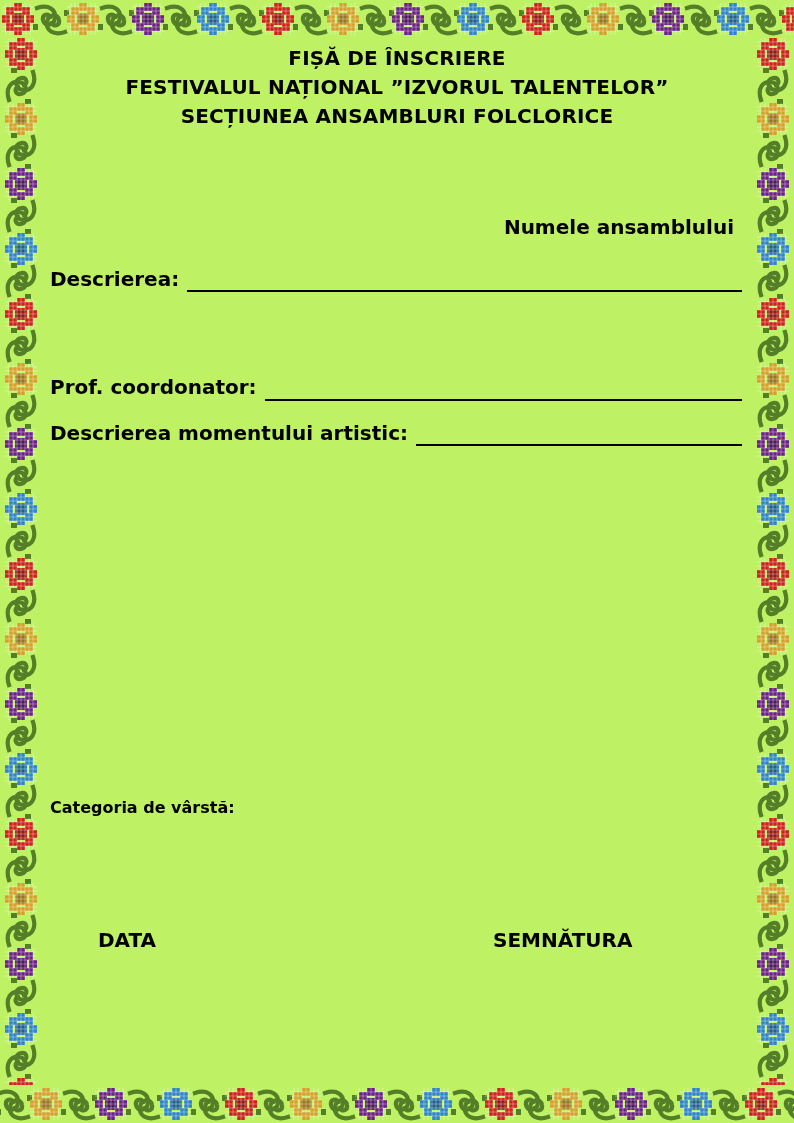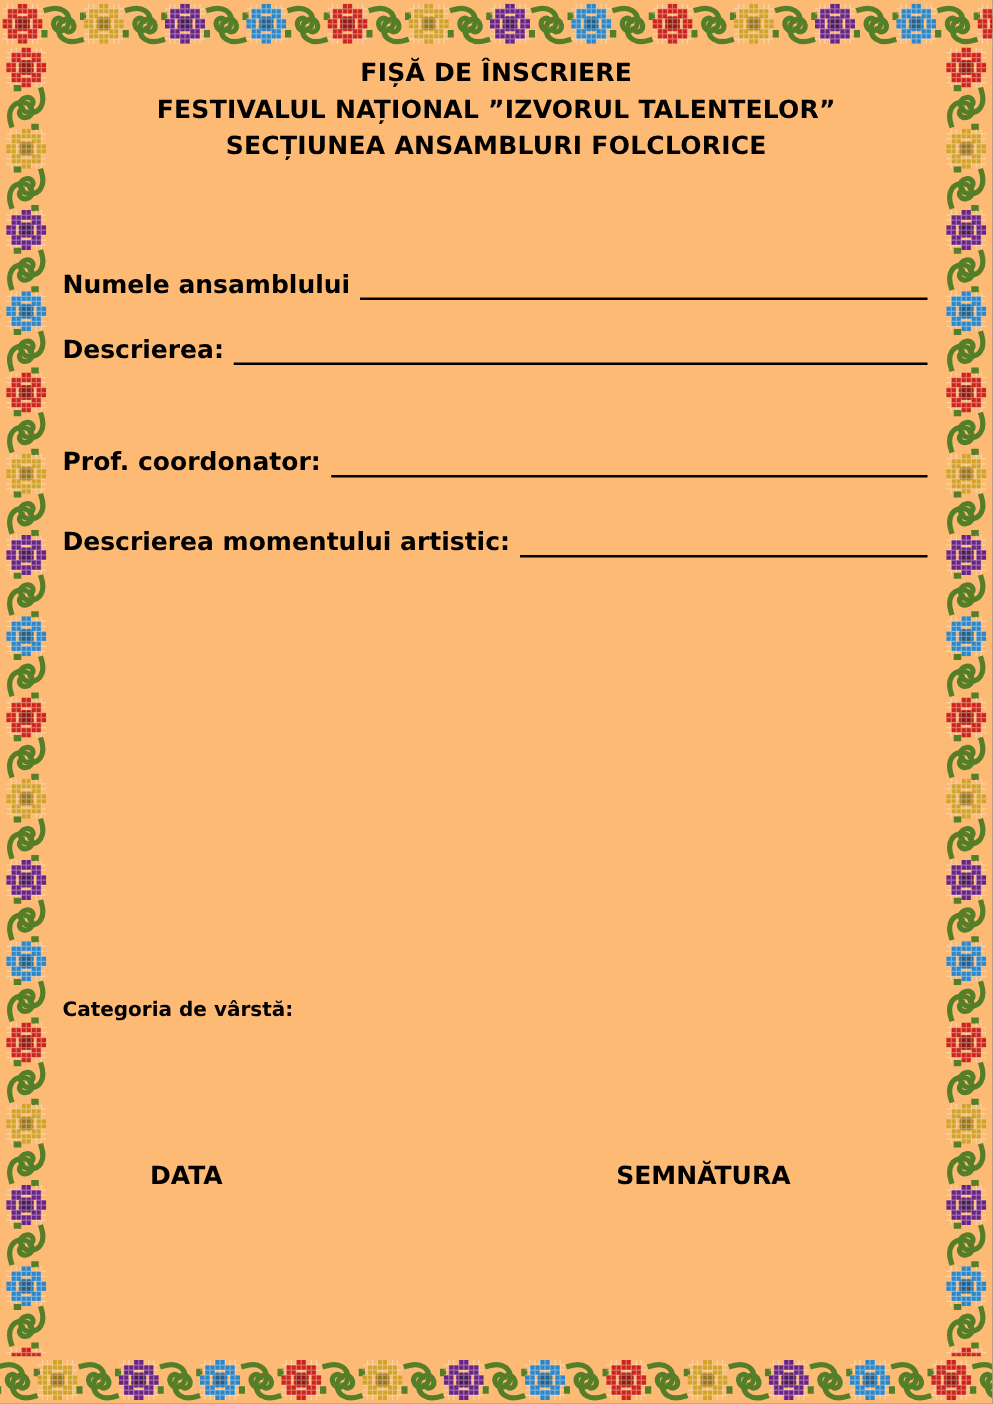--- a/index.html
+++ b/index.html
@@ -1,21 +1,21 @@
 <!DOCTYPE html>
 <html style="--scroll-color: #557e28;"><head>
 <meta charset="utf-8">
 <style>
   :root { --scroll-color:#557e28; }
   html,body { margin:0; padding:0; background:#888; }
   .page {
     position:relative;
     width:794px; height:1123px;
     margin:0 auto;
-    background:#fdba74;
+    background:#bef264;
     overflow:hidden;
     font-family:"DejaVu Sans","Liberation Sans",sans-serif;
     font-weight:bold;
     color:#000;
   }
   svg.defs { position:absolute; width:0; height:0; }
   .border-strip { position:absolute; display:block; }
   #border-top    { left:0; top:0;      width:794px; height:38px; }
   #border-bottom { left:0; top:1085px; width:794px; height:38px; }
   #border-left   { left:2px;  top:36px; width:38px; height:1049px; }
@@ -28,29 +28,29 @@
     position:absolute; top:44px; left:44px; right:44px;
     text-align:center; font-size:20px; line-height:29px;
     letter-spacing:.2px;
   }
   .field-row {
     position:absolute; left:50px; right:52px; height:26px;
     display:flex; align-items:flex-end;
   }
   .field-label { font-size:20px; line-height:26px; white-space:nowrap; padding-right:8px; }
   .fill-line { flex:1; height:25px; border-bottom:2.5px solid #000; }
-  #row-0 { top:214px; }
+  #row-0 { top:214px;flex-direction:column; }
   #row-1 { top:266px; }
   #row-2 { top:317px; }
-  #row-3 { top:356px; }
+  #row-3 { top:374px;align-items:center; }
   #row-4 { top:420px; }
 
   .age-category { position:absolute; left:50px; top:798px; font-size:16px; }
   .sig-label { position:absolute; top:928px; font-size:20px; }
-  #date-label { left:120px; }
+  #date-label { left:98px; }
   #signature-label { left:493px;text-align:center; }
 </style>
 </head>
 <body>
 
 <div class="page">
 
   <svg class="defs" xmlns="http://www.w3.org/2000/svg">
     <defs>
       <symbol id="flower" viewBox="0 0 32 32" width="32" height="32">

